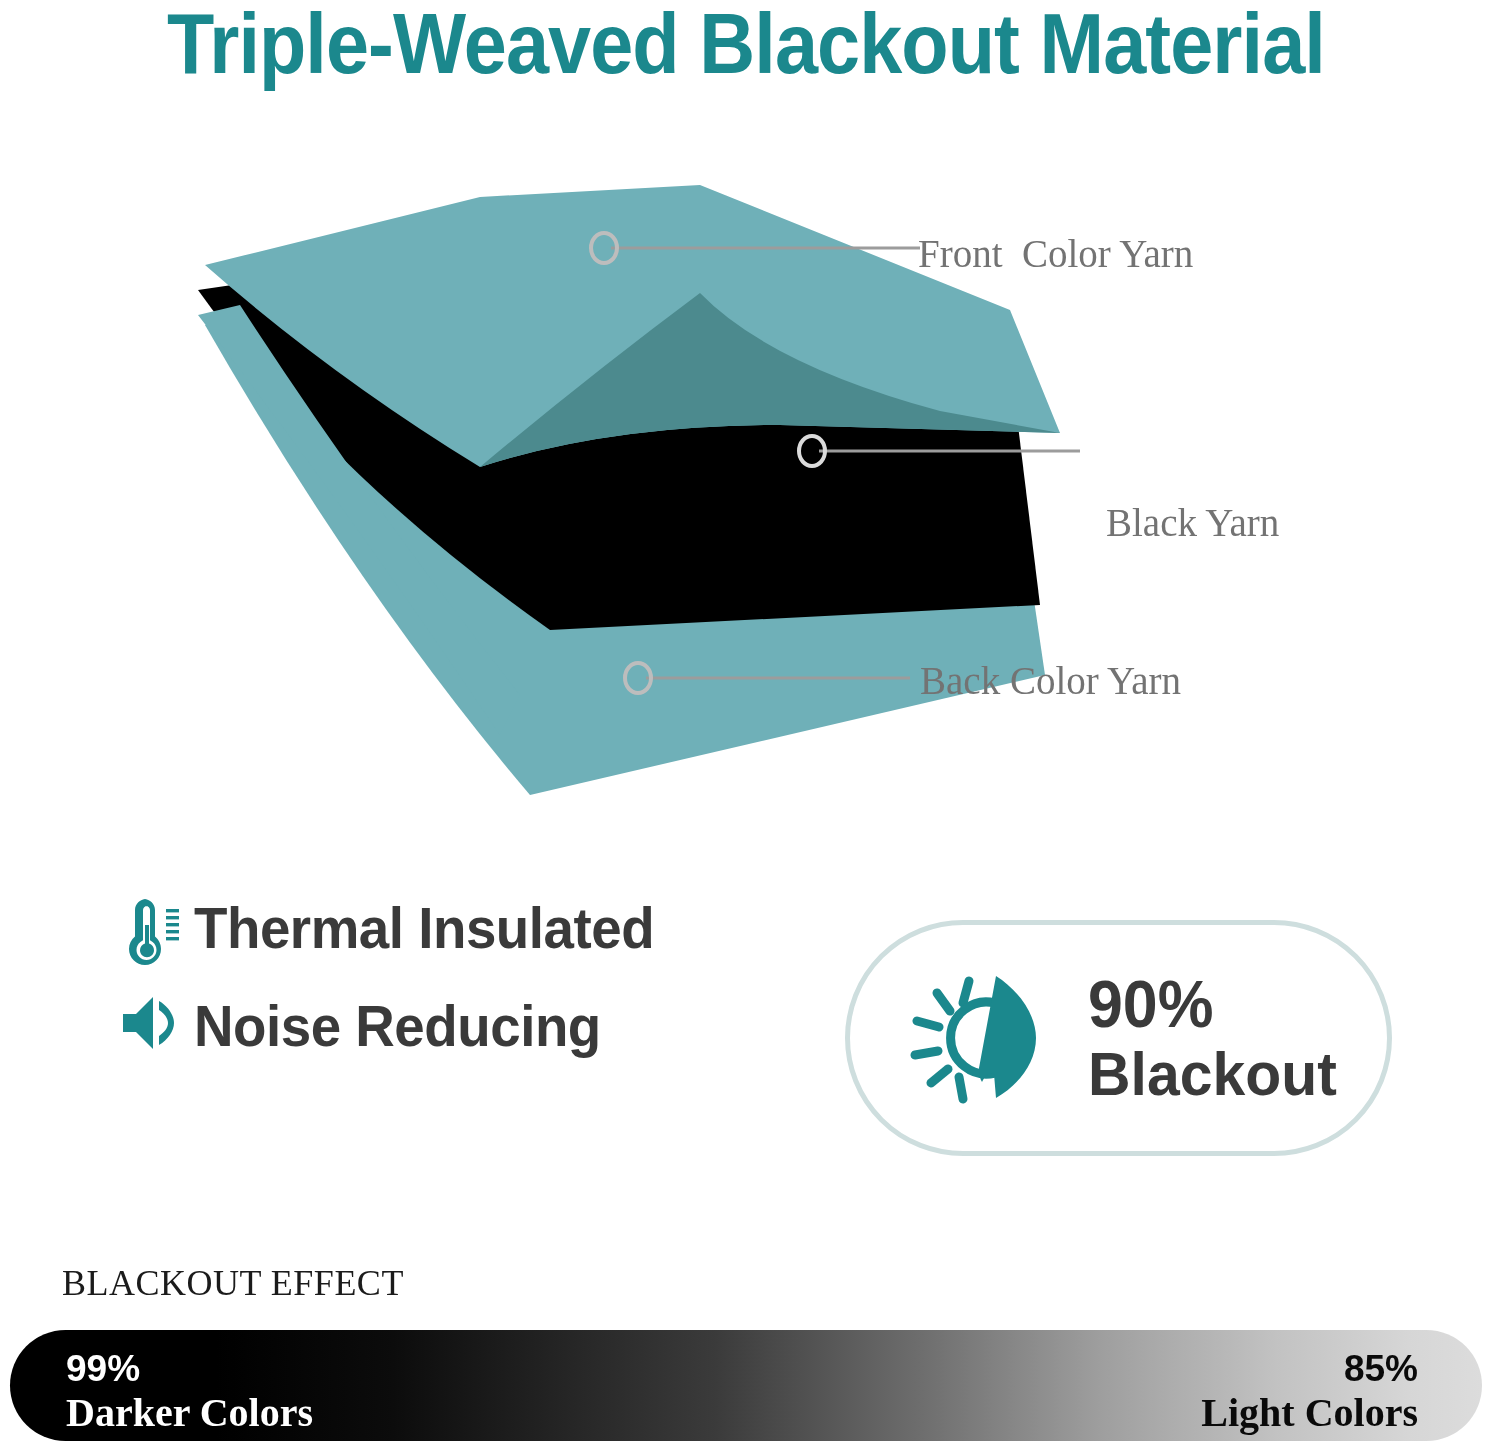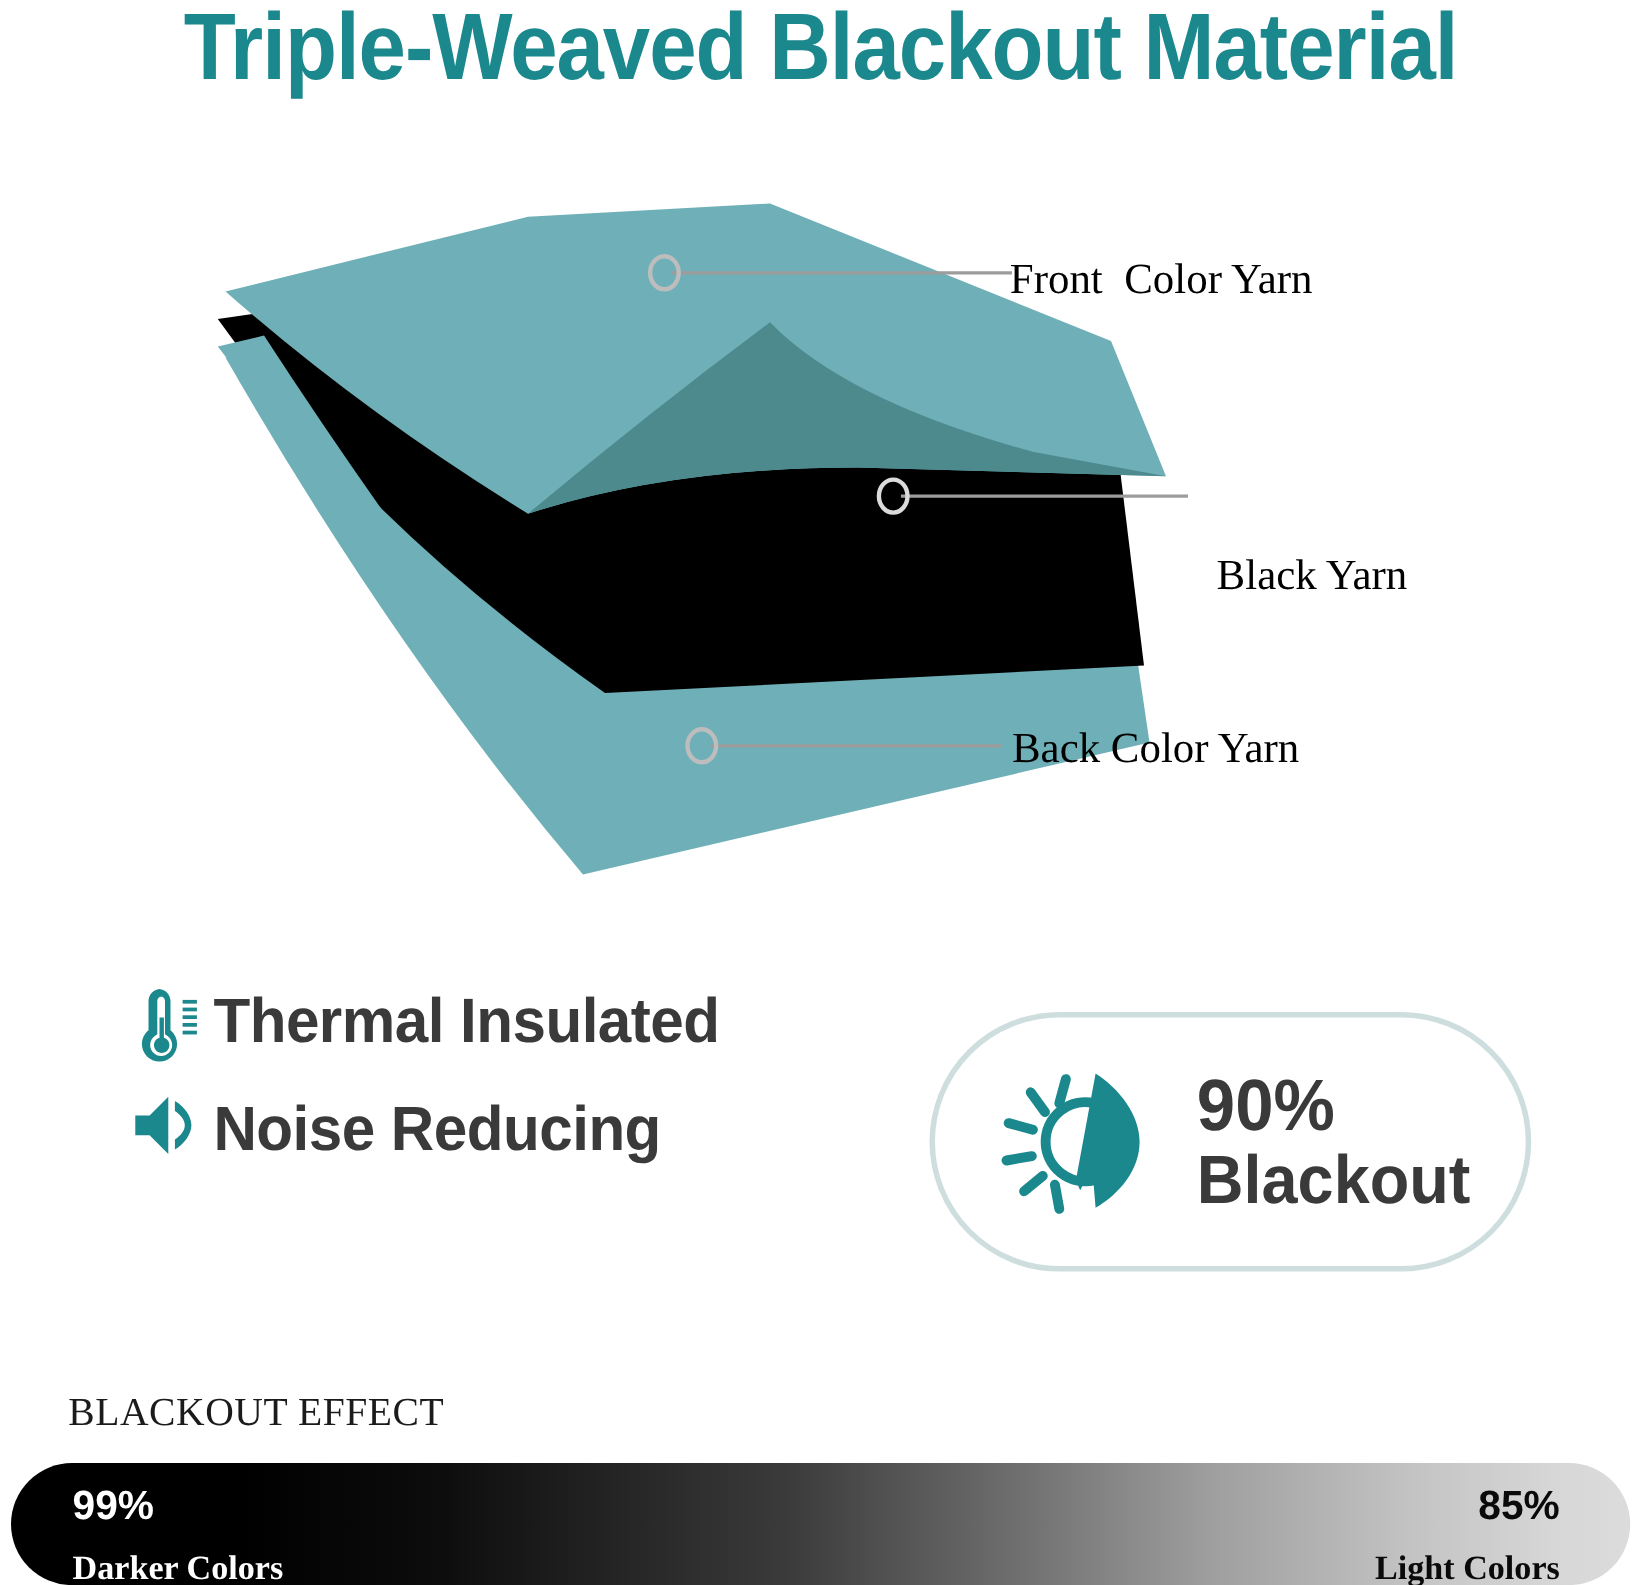--- a/index.html
+++ b/index.html
@@ -41,21 +41,21 @@
     position: absolute;
     left: 180px;
     top: 175px;
     width: 900px;
     height: 640px;
   }
   .diagram svg { display: block; }
 
   .callout {
     position: absolute;
-    color: #000000;
+    color: #737373;
     font-family: "Liberation Serif", serif;
     font-size: 39px;
     line-height: 1.35;
     white-space: pre;
   }
   .callout-front { left: 918px; top: 228px; }
   .callout-black { left: 1106px; top: 392px; }
   .callout-back  { left: 920px; top: 655px; }
 
   
@@ -162,23 +162,23 @@
     display: block;
     font-family: "Liberation Sans Narrow", "Liberation Sans", sans-serif;
     font-weight: bold;
     font-size: 37px;
     line-height: 1.0;
   }
   .bar-sub {
     display: block;
     font-family: "Liberation Serif", serif;
     font-weight: bold;
-    font-size: 31px;
+    font-size: 40px;
     line-height: 1.1;
-    margin-top: 21px;
+    margin-top: 4px;
   }
 </style>
 </head>
 <body>
 
 <div class="page">
 
   <div class="title">Triple-Weaved Blackout Material</div>
 
   <div class="diagram">

